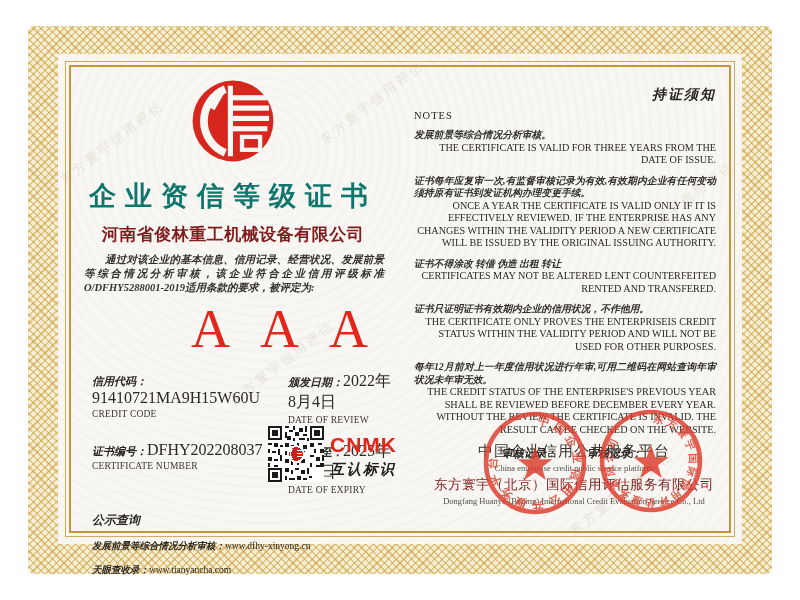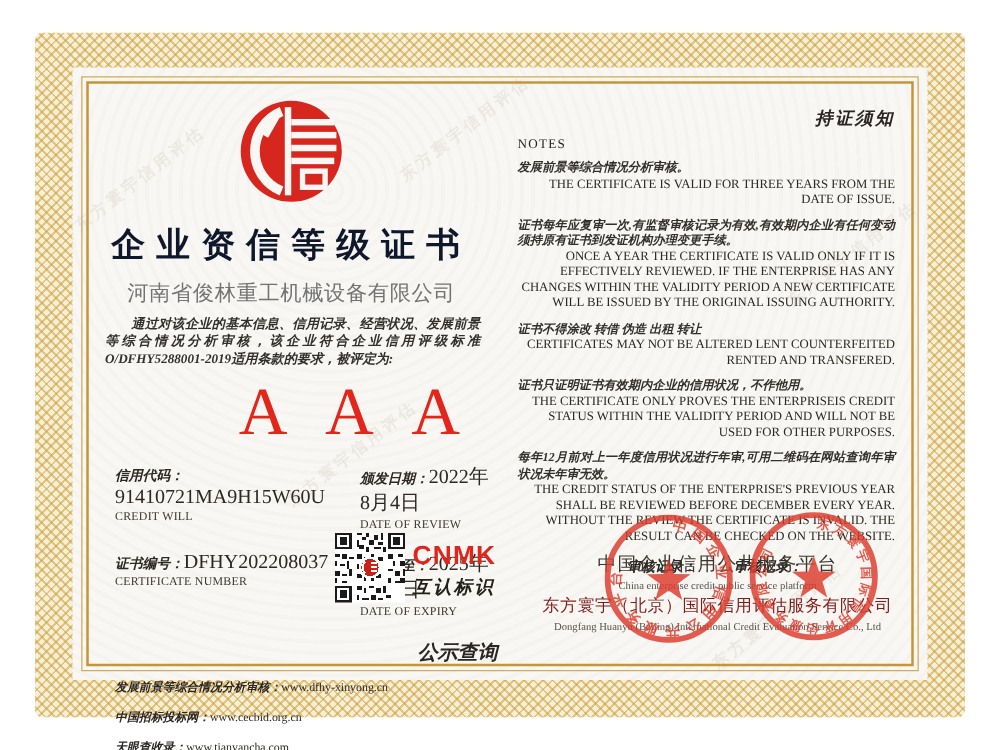--- a/index.html
+++ b/index.html
@@ -16,33 +16,33 @@
   .paper::before{content:"";position:absolute;inset:7px;border:1px solid #d2ab57;pointer-events:none;}
   .paper::after{content:"";position:absolute;inset:11px;border:2px solid #c3963a;pointer-events:none;}
   .texture{position:absolute;inset:0;background:
       repeating-radial-gradient(circle at 30% 20%, rgba(180,175,165,.05) 0 3px, rgba(0,0,0,0) 3px 9px);}
   
   .wm{position:absolute;font-size:13px;color:rgba(140,120,90,.10);transform:rotate(-38deg);
       letter-spacing:3px;white-space:nowrap;font-weight:bold;}
   
   .col-left{position:absolute;left:10px;top:12px;width:330px;text-align:center;}
   .logo{width:86px;height:86px;margin:12px auto 0 auto;display:block;}
-  .title{margin-top:14px;font-size:27px;font-weight:bold;letter-spacing:9px;color:#0f172a;
+  .title{margin-top:14px;font-size:27px;font-weight:bold;letter-spacing:9px;color:#0f766e;
          font-family:Liberation Serif, serif;white-space:nowrap;}
-  .company{margin-top:9px;font-size:17px;font-weight:normal;color:#737373;letter-spacing:.5px;
+  .company{margin-top:9px;font-size:17px;font-weight:bold;color:#7f1d1d;letter-spacing:.5px;
            font-family:"Liberation Sans","DejaVu Sans",sans-serif;}
   .intro{margin:7px 14px 0 16px;font-size:10.5px;line-height:14px;text-align:justify;
          text-indent:2em;color:#33302c;font-weight:bold;font-style:italic;}
   .rating{margin-top:8px;font-size:54px;color:#e3251c;letter-spacing:30px;padding-left:30px;
           font-weight:normal;line-height:52px;text-align:right;}
   .info{margin:16px 0 0 24px;text-align:left;display:grid;grid-template-columns:196px 1fr;row-gap:16px;}
   .f-label{font-size:11px;font-weight:bold;font-style:italic;color:#2c2823;}
   .f-value{font-size:16px;color:#2c2823;}
   .f-en{font-size:9.5px;color:#3c372f;letter-spacing:.2px;margin-top:2px;}
-  .query-head{margin:17px 0 0 24px;text-align:right;font-size:16px;font-weight:bold;font-style:italic;}
+  .query-head{margin:17px 0 0 24px;text-align:left;font-size:12px;font-weight:bold;font-style:italic;}
   .link-row{margin:11px 0 0 24px;text-align:left;font-size:9.5px;white-space:nowrap;}
   .link-label{font-weight:bold;font-style:italic;}
   .link-url{color:#2c2823;}
   
   .qr-wrap{position:absolute;left:210px;top:372px;width:160px;display:flex;gap:6px;align-items:center;}
   .qr{width:56px;height:56px;}
   .qr-texts{padding-top:4px;text-align:left;}
   .cnmk{font-size:21px;font-weight:bold;color:#e0251c;letter-spacing:1px;
         font-family:"Liberation Sans","DejaVu Sans",sans-serif;line-height:22px;}
   .mutual{font-size:14.5px;font-weight:bold;color:#232019;letter-spacing:2px;margin-top:4px;font-style:italic;}
@@ -94,42 +94,39 @@
           <rect x="63" y="71" width="16" height="10" fill="#d7261d"></rect>
         </svg>
         <div class="title">企业资信等级证书</div>
         <div class="company">河南省俊林重工机械设备有限公司</div>
         <div class="intro">通过对该企业的基本信息、信用记录、经营状况、发展前景等综合情况分析审核，该企业符合企业信用评级标准O/DFHY5288001-2019适用条款的要求，被评定为:</div>
         <div class="rating">AAA</div>
 
         <div class="info">
           <div>
             <span class="f-label">信用代码：</span><span class="f-value">91410721MA9H15W60U</span>
-            <div class="f-en">CREDIT WILL</div>
+            <div class="f-en">CREDIT CODE</div>
           </div>
           <div>
             <span class="f-label">颁发日期：</span><span class="f-value">2022年8月4日</span>
             <div class="f-en">DATE OF REVIEW</div>
           </div>
           <div>
             <span class="f-label">证书编号：</span><span class="f-value">DFHY202208037</span>
             <div class="f-en">CERTIFICATE NUMBER</div>
           </div>
           <div>
             <span class="f-label">有效期至：</span><span class="f-value">2025年8月3日</span>
             <div class="f-en">DATE OF EXPIRY</div>
           </div>
         </div>
 
         <div class="query-head">公示查询</div>
         <div class="link-row">
           <span class="link-label">发展前景等综合情况分析审核：</span><span class="link-url">www.dfhy-xinyong.cn</span>
-        </div>
-        <div class="link-row">
-          <span class="link-label">中国招标投标网：</span><span class="link-url">www.cecbid.org.cn</span>
         </div>
         <div class="link-row">
           <span class="link-label">天眼查收录：</span><span class="link-url">www.tianyancha.com</span>
         </div>
       </div>
 
       <div class="qr-wrap">
         <svg class="qr" viewBox="0 0 29 29" shape-rendering="crispEdges">
           <rect x="0" y="0" width="29" height="29" fill="#ffffff"></rect>
           <g fill="#1a1a1a">

